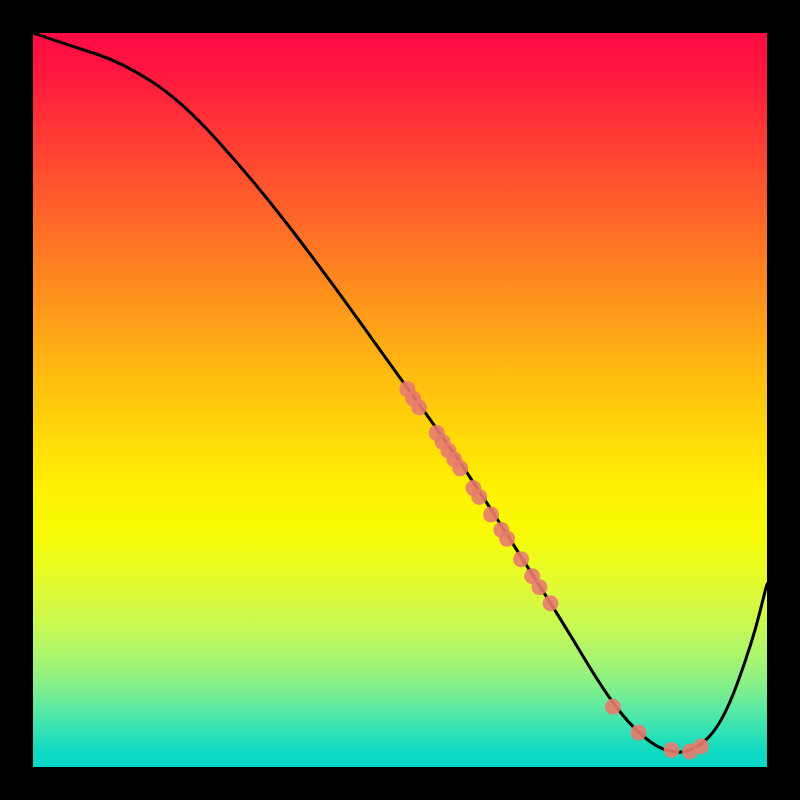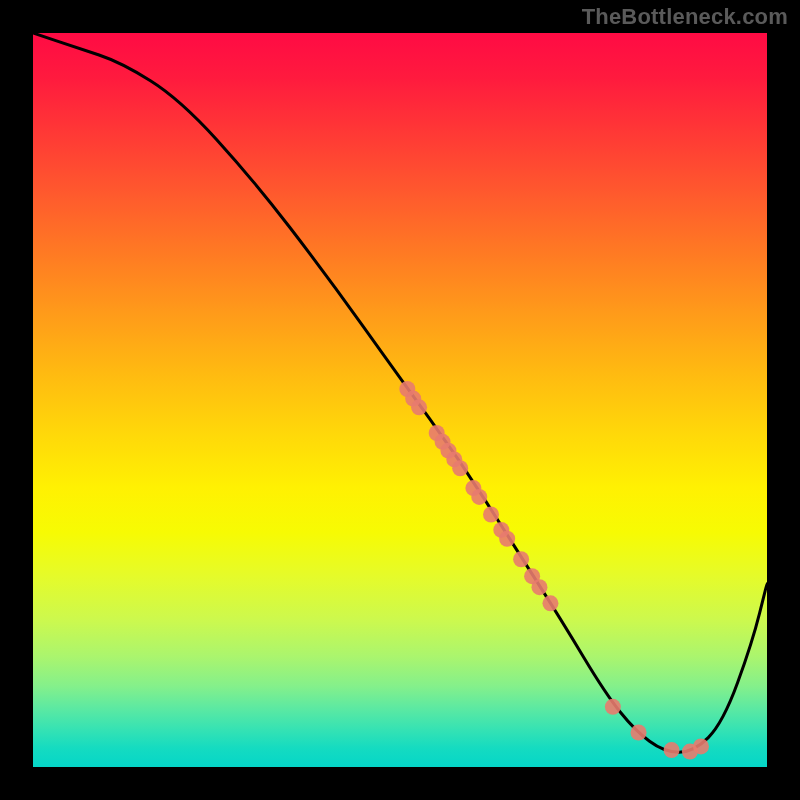--- a/index.html
+++ b/index.html
@@ -61,21 +61,20 @@
   }
   svg.curve {
     position: absolute;
     inset: 0;
   }
 </style>
 </head>
 <body>
 
 <div class="frame">
-  <div class="attribution">TheBottleneck.com</div>
 
   <div class="plot">
     <div class="gradient-bg"></div>
 
     <svg class="curve" viewBox="0 0 734 734" preserveAspectRatio="none">
       <path id="curve-path" fill="none" stroke="#000" stroke-width="3" stroke-linecap="round" stroke-linejoin="round" d="M 0 0 Q 0 0 22.02 7.340000000000032 Q 44.04 14.680000000000064 66.06 22.02000000000004 Q 88.08 29.360000000000014 117.44 47.70999999999998 Q 146.8 66.05999999999995 183.5 106.42999999999995 Q 220.2 146.79999999999995 256.9 194.50999999999996 Q 293.6 242.21999999999997 330.3 293.59999999999997 Q 367 344.97999999999996 396.36 385.35 Q 425.71999999999997 425.72 451.40999999999997 466.09000000000003 Q 477.1 506.46000000000004 502.79 546.83 Q 528.48 587.2 550.5 623.9000000000001 Q 572.52 660.6 587.2 678.95 Q 601.88 697.3 616.56 708.31 Q 631.24 719.32 645.9200000000001 719.32 Q 660.6 719.32 675.28 704.6400000000001 Q 689.9599999999999 689.96 704.6399999999999 649.59 Q 719.3199999999999 609.22 726.66 579.86 T 734 550.5"></path>
       <g id="marker-layer">
           <circle cx="374.34000000000003" cy="355.99" r="8" fill="#e87b6e" fill-opacity="0.9"></circle>
           <circle cx="380.212" cy="365.532" r="8" fill="#e87b6e" fill-opacity="0.9"></circle>
           <circle cx="386.084" cy="374.34000000000003" r="8" fill="#e87b6e" fill-opacity="0.9"></circle>

